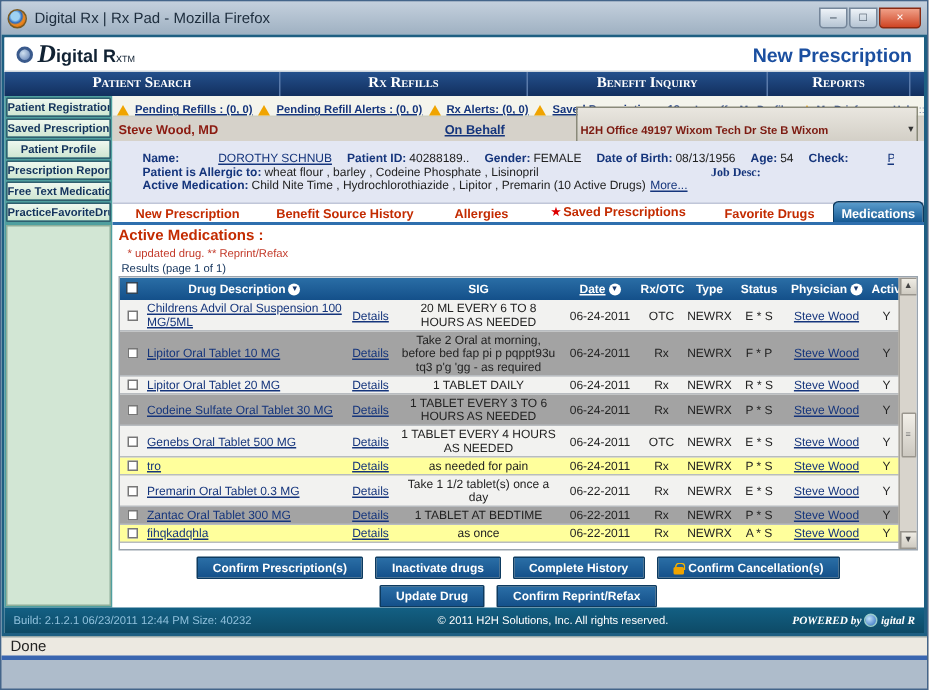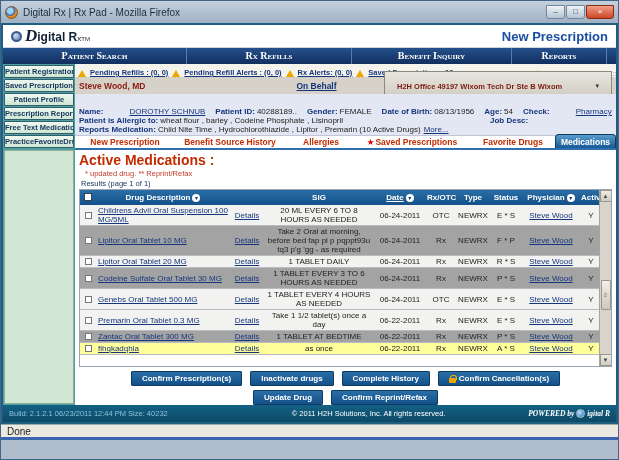--- a/index.html
+++ b/index.html
@@ -67,42 +67,42 @@
   .warn { width:0; height:0; border-left:4px solid transparent; border-right:4px solid transparent;
     border-bottom:7px solid #f0a400; display:inline-block; flex:0 0 auto; }
   .alert-right { margin-left:auto; display:flex; align-items:center; gap:2px; font-size:7px; color:#15357c; }
   .sep { color:#6a7a9a; font-weight:normal; }
 
   .physrow { height:16px; background:#d6d2ca; display:flex; align-items:center; padding:0 4px; font-size:8.5px; }
   .phys-name { color:#8b1a10; font-weight:bold; width:170px; }
   .onbehalf { flex:1; text-align:center; color:#15357c; font-weight:bold; text-decoration:underline; }
   .office-select { width:228px; height:30px; background:linear-gradient(#e9e6df,#cdc9c0);
     border:1px solid #8a8a7a; font-size:7.5px; font-weight:bold; color:#7c1a10;
-    display:flex; align-items:center; padding:0 12px; white-space:nowrap; overflow:hidden;gap:32px; }
+    display:flex; align-items:center; padding:0 2px; white-space:nowrap; overflow:hidden;gap:32px; }
   .office-select .arrow { margin-left:auto; font-size:7px; color:#333; }
 
   .patientinfo { height:42px; background:#e3e7f3; border-bottom:1px solid #c0c6d8;
-    font-size:8px; color:#222; padding:1px 4px; display:flex; flex-direction:column; justify-content:flex-end; }
+    font-size:8px; color:#222; padding:1px 20px; display:flex; flex-direction:column; justify-content:center; }
   .pi-line { display:flex; white-space:nowrap; overflow:hidden; }
   .lbl { color:#15357c; font-weight:bold; margin-right:2px; }
   .pi-link { color:#15357c; text-decoration:underline;margin-left:24px; }
   .pi-seg { margin-right:10px; display:flex; }
-  .job { margin-left:auto; width:120px; }
+  .job { margin-left:auto; width:120px;font-family:Liberation Serif, serif; }
   .more-link { color:#15357c; text-decoration:underline; margin-left:3px; }
 
   .tabrow { height:14px; display:flex; align-items:flex-end; border-bottom:2px solid #2f6fae; background:#fff; padding-left:4px; }
   .tab { font-size:8.5px; font-weight:bold; color:#c32b00; text-align:center; padding:1px 0 1px; }
   .tab .star { color:#d00; margin-right:1px; }
   .t1{width:92px;} .t2{width:118px;} .t3{width:64px;} .t4{width:118px;} .t5{width:84px;}
   .tab.active { flex:1; background:linear-gradient(#5a9ccc,#175a94); color:#fff;
     border-radius:4px 4px 0 0; border:1px solid #0d3a5f; border-bottom:none; height:14px; line-height:12px; }
 
   
   .content { flex:1; background:#fff; padding:2px 4px 0 4px; overflow:hidden; display:flex; flex-direction:column; }
-  .sec-title { color:#c32b00; font-weight:bold; font-size:14px; }
+  .sec-title { color:#c32b00; font-weight:bold; font-size:10px; }
   .legend { color:#c33a2a; font-size:7.5px; margin:1px 0 1px 6px; }
   .results { color:#13335c; font-size:7.5px; margin:0 0 1px 2px; }
 
   .tablewrap { position:relative; height:188px; overflow:hidden; border:1px solid #9aa4ae; }
   table { border-collapse:collapse; table-layout:fixed; width:522px; font-size:8px; }
   col.c-check{width:16px;} col.c-drug{width:134px;} col.c-details{width:34px;} col.c-sig{width:110px;}
   col.c-date{width:52px;} col.c-rxotc{width:30px;} col.c-type{width:34px;} col.c-status{width:32px;}
   col.c-phys{width:58px;} col.c-active{width:22px;}
   thead th { background:linear-gradient(#2a6ea6,#14508a); color:#fff; font-size:8px; height:15px;
     font-weight:bold; text-align:center; padding:0 1px; white-space:nowrap; overflow:hidden; }
@@ -257,21 +257,21 @@
                 <span class="lbl">Check:</span>
               <span class="pi-link">Pharmacy Benefit</span>
               </span>
           </div>
           <div class="pi-line">
             <span class="lbl">Patient is Allergic to:</span>
             <span>wheat flour , barley , Codeine Phosphate , Lisinopril</span>
             <span class="job lbl">Job Desc:</span>
           </div>
           <div class="pi-line">
-            <span class="lbl">Reports Medication:</span>
+            <span class="lbl">Active Medication:</span>
             <span>Child Nite Time , Hydrochlorothiazide , Lipitor , Premarin (10 Active Drugs)</span>
             <span class="more-link">More...</span>
           </div>
         </div>
 
         <div class="tabrow">
           <span class="tab t1">New Prescription</span>
           <span class="tab t2">Benefit Source History</span>
           <span class="tab t3">Allergies</span>
           <span class="tab t4"><span class="star">★</span><span>Saved Prescriptions</span></span>
@@ -366,20 +366,32 @@
                     <td class="c-drug"><a>Genebs Oral Tablet 500 MG</a></td>
                     <td class="c-details"><a>Details</a></td>
                     <td class="c-sig">1 TABLET EVERY 4 HOURS AS NEEDED</td>
                     <td class="c-date">06-24-2011</td>
                     <td class="c-rxotc">OTC</td>
                     <td class="c-type">NEWRX</td>
                     <td class="c-status">E * S</td>
                     <td class="c-phys"><a>Steve Wood</a></td>
                     <td class="c-active">Y</td>
                   </tr>
+                  <tr class="row-yellow">
+                    <td class="c-check"><span class="cb"></span></td>
+                    <td class="c-drug"><a>tro</a></td>
+                    <td class="c-details"><a>Details</a></td>
+                    <td class="c-sig">as needed for pain</td>
+                    <td class="c-date">06-24-2011</td>
+                    <td class="c-rxotc">Rx</td>
+                    <td class="c-type">NEWRX</td>
+                    <td class="c-status">P * S</td>
+                    <td class="c-phys"><a>Steve Wood</a></td>
+                    <td class="c-active">Y</td>
+                  </tr>
                   <tr class="row-light">
                     <td class="c-check"><span class="cb"></span></td>
                     <td class="c-drug"><a>Premarin Oral Tablet 0.3 MG</a></td>
                     <td class="c-details"><a>Details</a></td>
                     <td class="c-sig">Take 1 1/2 tablet(s) once a day</td>
                     <td class="c-date">06-22-2011</td>
                     <td class="c-rxotc">Rx</td>
                     <td class="c-type">NEWRX</td>
                     <td class="c-status">E * S</td>
                     <td class="c-phys"><a>Steve Wood</a></td>

